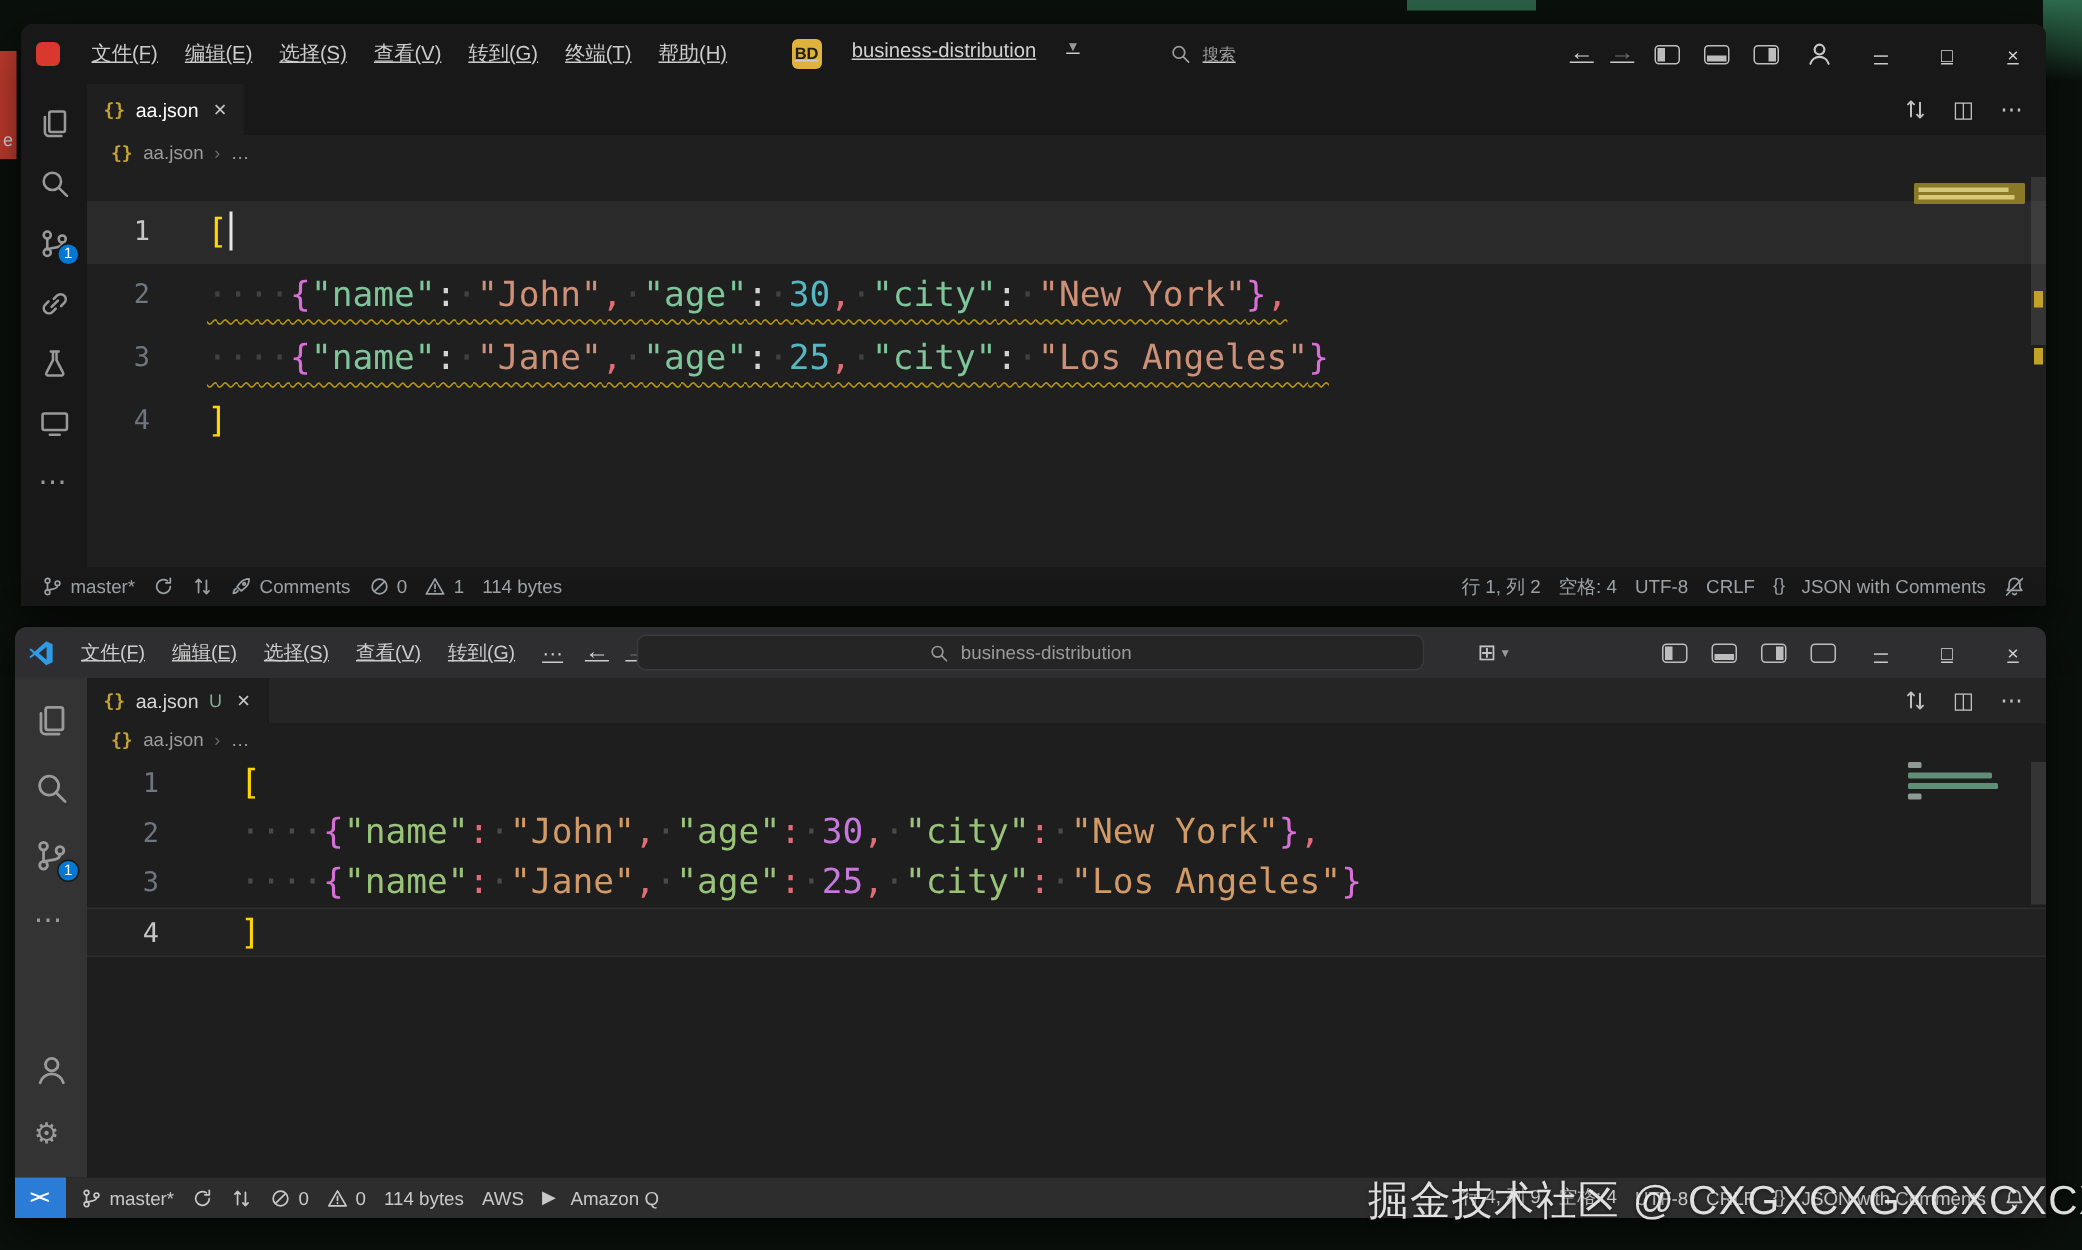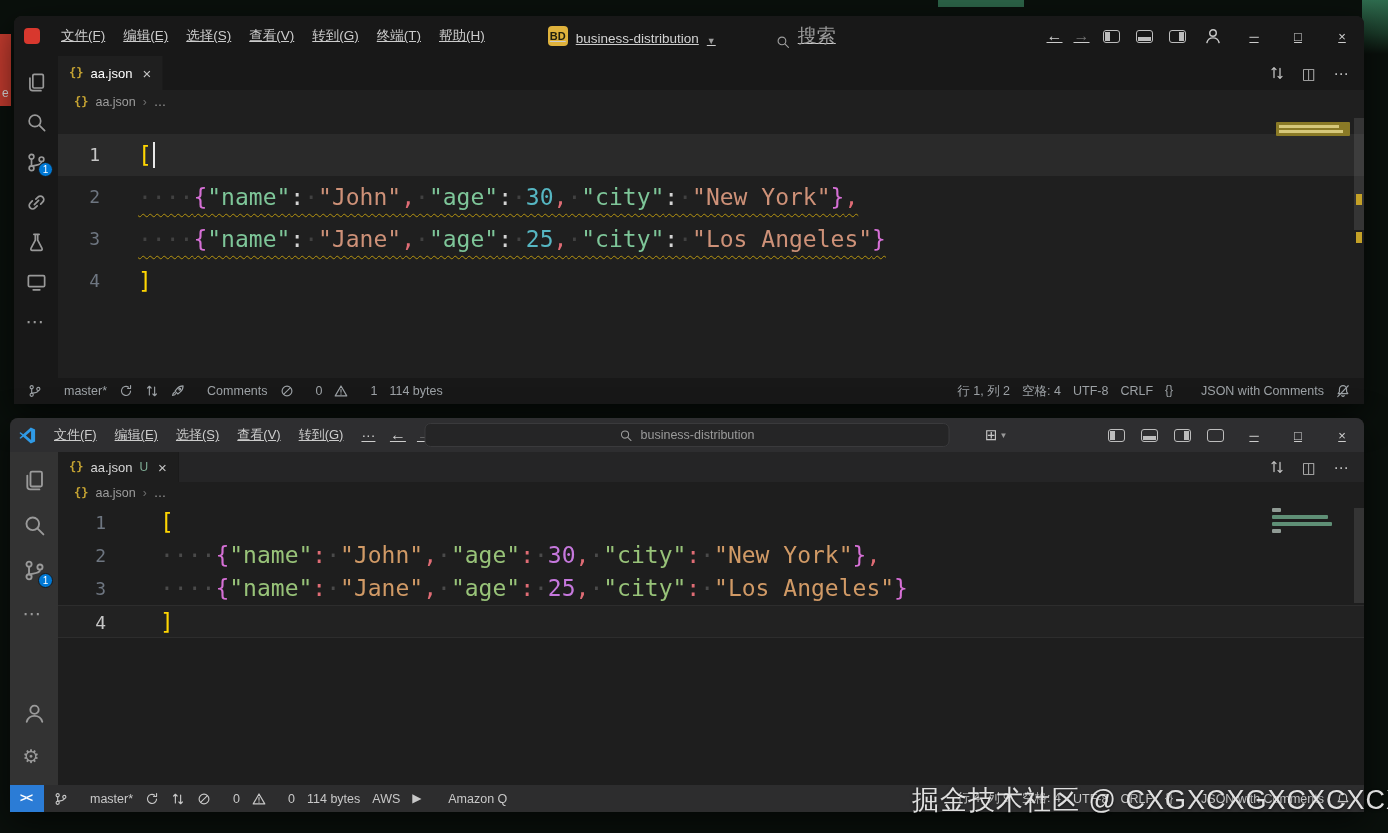--- a/index.html
+++ b/index.html
@@ -30,24 +30,24 @@
   
   .tb{display:flex;align-items:center;flex:none;text-decoration:underline;}
   .tb-top{height:40px;background:#181818;padding:0 0 0 10px;}
   .tb-bot{height:34px;background:#2e2e30;padding:0 0 0 8px;position:relative;}
   .app-icon{width:16px;height:16px;border-radius:4px;background:#d8382e;flex:none;margin-right:12px;}
   .vsc-logo{width:19px;height:19px;color:#2f9ae6;margin-right:8px;flex:none;}
   .menus{display:flex;align-items:center;}
   .menu-item{padding:4px 9px;border-radius:5px;color:#cccccc;font-size:13.5px;white-space:nowrap;cursor:default;}
   .tb-bot .menu-item{font-size:13px;}
   .menu-more{padding:0 9px;color:#cccccc;font-size:14px;}
-  .ws-pill{display:flex;align-items:flex-end;gap:8px;margin-left:54px;color:#d2d2d2;font-size:13.5px;white-space:nowrap;}
+  .ws-pill{display:flex;align-items:flex-start;gap:20px;margin-left:34px;color:#d2d2d2;font-size:13.5px;white-space:nowrap;}
   .bd-badge{width:20px;height:20px;border-radius:4px;background:#dfb23c;color:#22200e;font-weight:bold;font-size:11px;display:flex;align-items:center;justify-content:center;}
   .chev{font-size:9px;color:#9a9a9a;}
-  .search-mini{display:flex;align-items:flex-end;gap:8px;margin-left:60px;color:#9d9d9d;font-size:19px;}
+  .search-mini{display:flex;align-items:center;gap:8px;margin-left:60px;color:#9d9d9d;font-size:11px;}
   .search-mini .icon{width:14px;height:14px;}
   .tb-right{margin-left:auto;display:flex;align-items:center;}
   .nav-arrow{width:27px;text-align:center;font-size:16px;color:#cfcfcf;}
   .nav-arrow.dim{color:#6f6f6f;}
   .lt{width:17px;height:13px;border:1.5px solid #bdbdbd;border-radius:3px;position:relative;margin:0 8px;}
   .lt-left::before{content:"";position:absolute;left:1px;top:1px;bottom:1px;width:5px;background:#bdbdbd;}
   .lt-bottom::before{content:"";position:absolute;left:1px;right:1px;bottom:1px;height:4px;background:#bdbdbd;}
   .lt-right::before{content:"";position:absolute;right:1px;top:1px;bottom:1px;width:5px;background:#bdbdbd;}
   .person-ic{width:18px;height:18px;color:#c7c7c7;margin:0 10px;}
   .win-btn{width:44px;align-self:stretch;display:flex;align-items:center;justify-content:center;font-size:13px;color:#d4d4d4;}
@@ -133,21 +133,21 @@
   .mm-line.s{width:9px;background:#8f9a94;}
   .scrollbar{position:absolute;right:0;top:0;bottom:0;width:10px;}
   .sb-slider{position:absolute;top:4px;right:0;width:10px;background:rgba(121,121,121,.25);}
   .win-top .sb-slider{height:112px;} .win-bottom .sb-slider{height:95px;}
   .ov-mark{position:absolute;right:2px;width:6px;height:11px;background:#c4a127;}
 
   
   .status{flex:none;display:flex;align-items:center;font-size:12.5px;}
   .win-top .status{height:26px;background:#181818;color:#9da2a6;padding:0 8px;}
   .win-bottom .status{height:27px;background:#2d2d2e;color:#c8c8c8;padding:0 8px 0 0;}
-  .status-item{display:flex;align-items:center;gap:22px;padding:0 6px;height:100%;white-space:nowrap;}
+  .status-item{display:flex;align-items:center;gap:5px;padding:0 6px;height:100%;white-space:nowrap;}
   .status-item .st-icon{width:14px;height:14px;}
   .status-item .txt-ic{font-size:12px;}
   .status-item.remote-block{background:#2b7cd6;color:#ffffff;font-weight:bold;font-size:12px;letter-spacing:-1px;padding:0 10px;margin-right:4px;}
   .status-right{margin-left:auto;display:flex;height:100%;}
 
   
   .watermark{position:absolute;left:912px;top:782px;z-index:50;font-size:27px;letter-spacing:1px;color:rgba(244,244,244,.9);white-space:nowrap;text-shadow:0 1px 3px rgba(0,0,0,.55);}
 </style>
 </head>
 <body>

